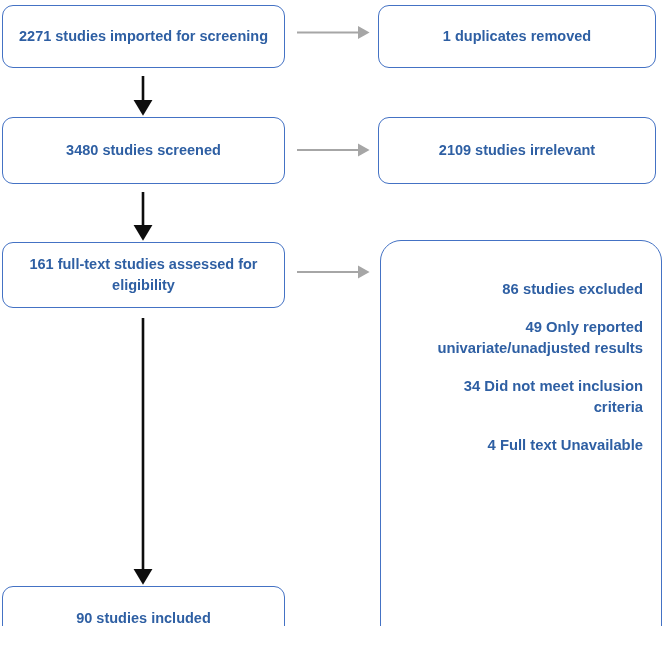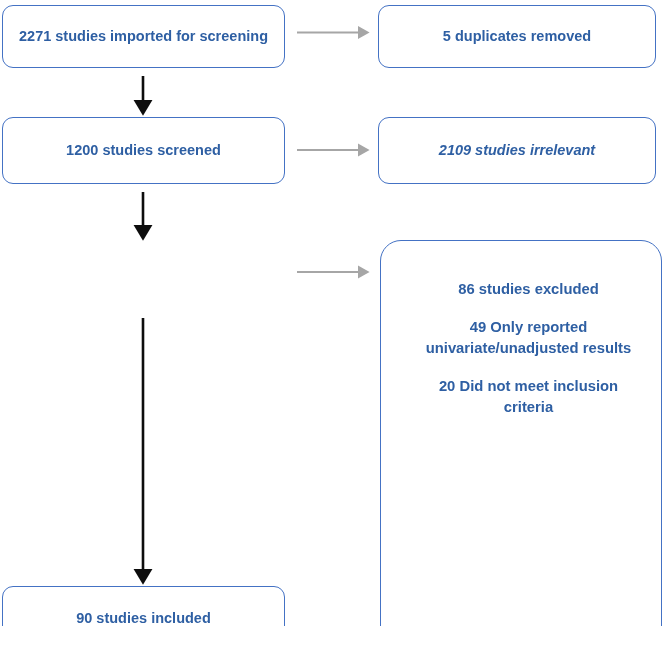--- a/index.html
+++ b/index.html
@@ -36,27 +36,27 @@
   .node.r-large { border-radius: 34px; }
 
   
   #box-imported  { left: 2px;   top: 5px;   width: 283px; height: 63px;  }
   #box-screened  { left: 2px;   top: 117px; width: 283px; height: 67px;  }
   #box-fulltext  { left: 2px;   top: 242px; width: 283px; height: 66px;  }
   #box-included  { left: 2px;   top: 586px; width: 283px; height: 66px;  }
 
   
   #box-duplicates { left: 378px; top: 5px;   width: 278px; height: 63px; }
-  #box-irrelevant { left: 378px; top: 117px; width: 278px; height: 67px; font-style: italic; }
+  #box-irrelevant { left: 378px; top: 117px; width: 278px; height: 67px; }
 
   #box-excluded {
     left: 380px; top: 240px; width: 282px; height: 416px;
     display: block;
     padding: 38px 18px 18px 33px;
-    text-align: center;
+    text-align: right;
     font-size: 14.8px;
     line-height: 1.42;
     border-radius: 21px;
   }
   #box-excluded .exline {
     margin: 0 0 17px 0;
     color: #2E5FA3;
     font-weight: bold;
   }
   #box-excluded .exline:last-child { margin-bottom: 0; }
@@ -104,28 +104,30 @@
     <g>
       <line class="h-arrow" x1="297" y1="150" x2="364" y2="150" marker-end="url(#hhead)"></line>
     </g>
     <g>
       <line class="h-arrow" x1="297" y1="272" x2="364" y2="272" marker-end="url(#hhead)"></line>
     </g>
   </svg>
 
   <div id="box-imported" class="node r-small">2271 studies imported for screening</div>
 
-  <div id="box-duplicates" class="node r-small">5 duplicates removed</div>
+  <div id="box-duplicates" class="node r-small">1 duplicates removed</div>
 
-  <div id="box-screened" class="node r-small">1200 studies screened</div>
+  <div id="box-screened" class="node r-small">3480 studies screened</div>
 
   <div id="box-irrelevant" class="node r-small">2109 studies irrelevant</div>
 
+  <div id="box-fulltext" class="node r-small">161 full-text studies assessed for eligibility</div>
 
   <div id="box-excluded" class="node r-large">
     <p class="exline">86 studies excluded</p>
     <p class="exline">49 Only reported univariate/unadjusted results</p>
-    <p class="exline">20 Did not meet inclusion criteria</p>
+    <p class="exline">34 Did not meet inclusion criteria</p>
+    <p class="exline">4 Full text Unavailable</p>
   </div>
 
   <div id="box-included" class="node r-small">90 studies included</div>
 
 </div>
 
 </body></html>

